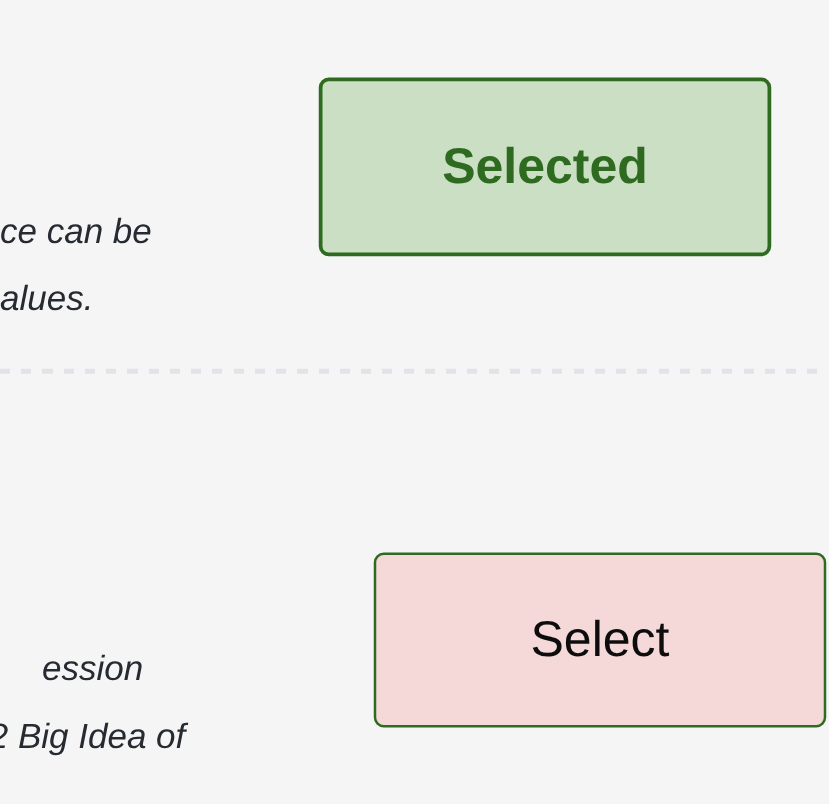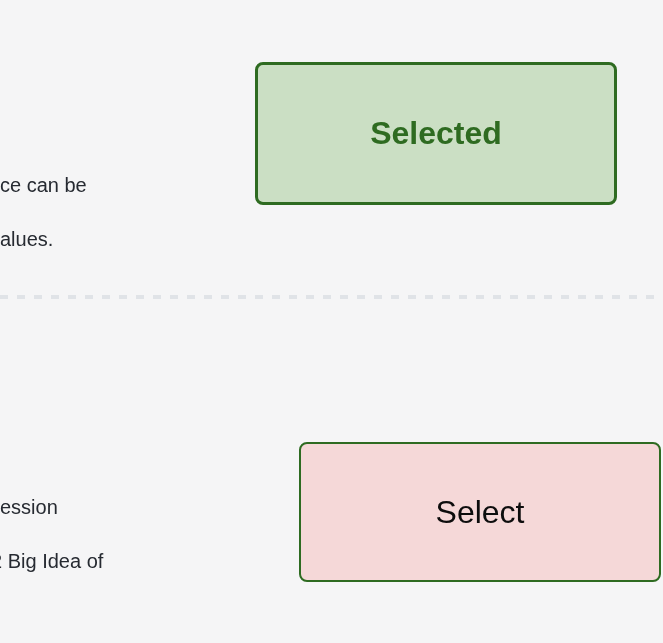--- a/index.html
+++ b/index.html
@@ -23,38 +23,39 @@
   }
   .stage {
     position: relative;
     width: 663px;
     height: 643px;
   }
   .desc {
     position: absolute;
     left: 0;
     color: var(--body-text);
-    font-size: 20px;
+    font-size: 28px;
     line-height: 54px;
     white-space: nowrap;
+    font-style: italic;
   }
   .desc-row1 { top: 158px; }
-  .desc-row2 { top: 480px; }
+  .desc-row2 { top: 508px; text-align: center; }
   
   .desc-row2 .clip-left { margin-left: -9px; }
   .choice-btn {
     position: absolute;
     left: 255px;
     width: 362px;
     display: flex;
     align-items: center;
     justify-content: center;
     border-radius: 8px;
     font-family: "Liberation Sans", sans-serif;
-    font-size: 32px;
+    font-size: 40px;
     cursor: pointer;
     padding: 0;
   }
   .choice-btn.selected {
     top: 62px;
     height: 143px;
     background: var(--selected-bg);
     border: 3px solid var(--selected-border);
     color: var(--selected-text);
     font-weight: 700;

